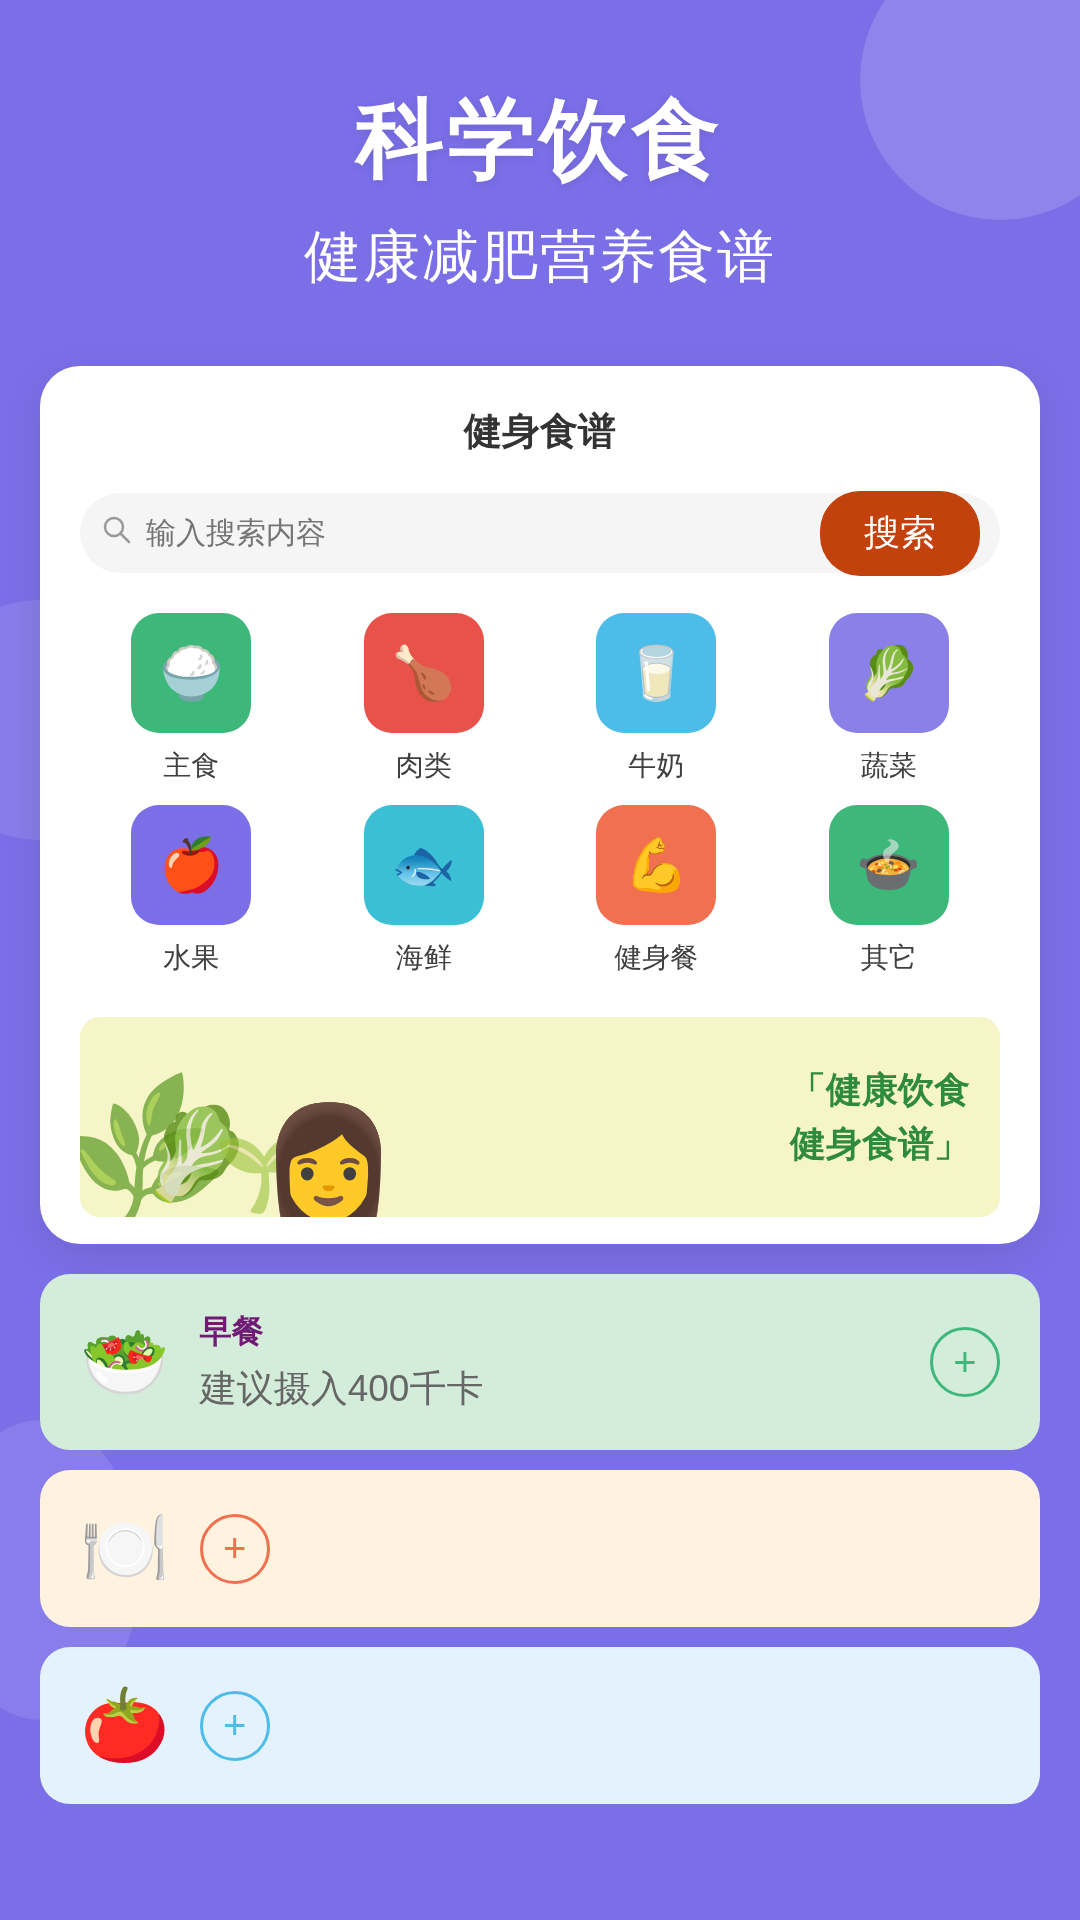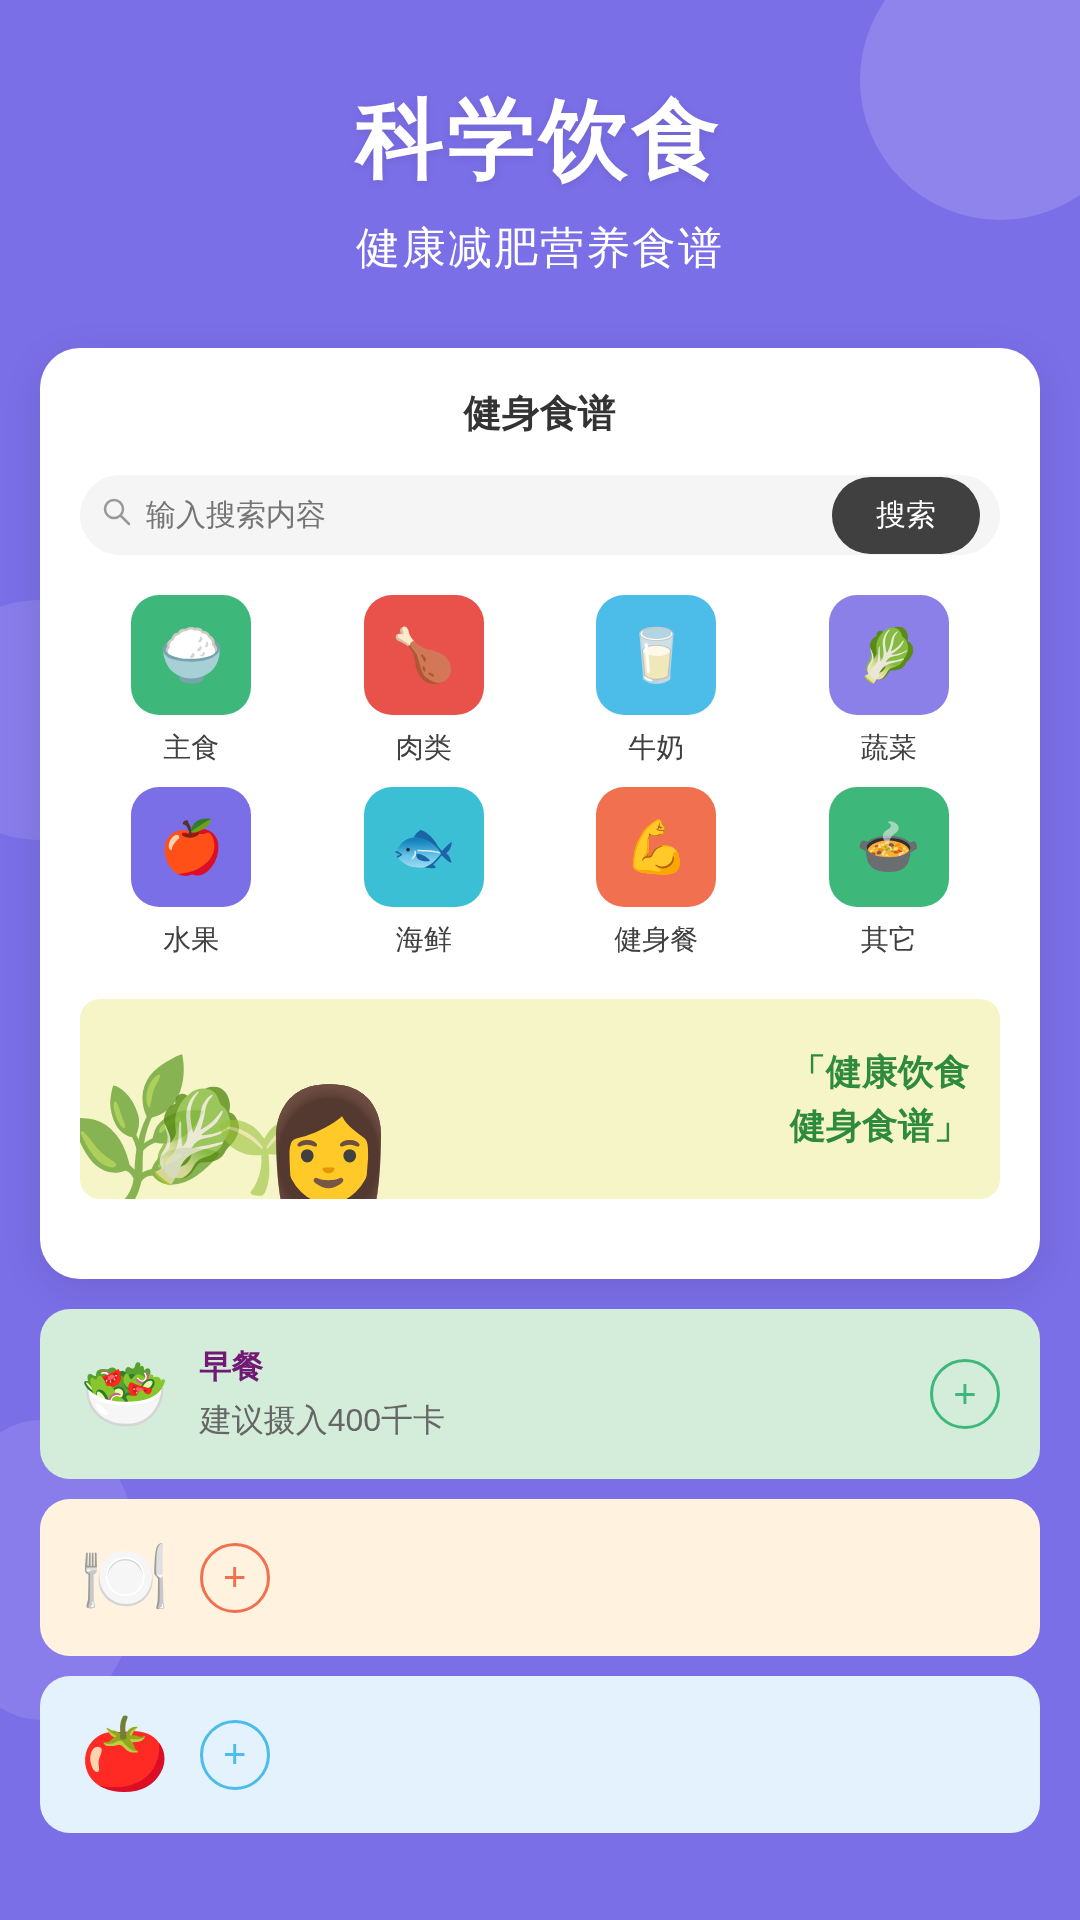--- a/index.html
+++ b/index.html
@@ -51,32 +51,32 @@
     }
     .header-title {
       font-size: 88px;
       font-weight: 700;
       color: white;
       letter-spacing: 4px;
       margin-bottom: 20px;
       text-shadow: 0 2px 8px rgba(0,0,0,0.1);
     }
     .header-subtitle {
-      font-size: 44px;
+      font-size: 57px;
       color: white;
       font-weight: 400;
       letter-spacing: 2px;
     }
 
     
     .main-card {
       background: white;
       border-radius: 40px;
       margin: 30px 40px 0;
-      padding: 40px 40px 80px;
+      padding: 40px 40px 27px;
       position: relative;
       z-index: 1;
       box-shadow: 0 10px 40px rgba(0,0,0,0.1);
     }
 
     .card-title {
       text-align: center;
       font-size: 38px;
       font-weight: 600;
       color: #333;
@@ -100,26 +100,26 @@
     }
     .search-input {
       flex: 1;
       background: transparent;
       border: none;
       outline: none;
       font-size: 30px;
       color: #1d4ed8;
     }
     .search-btn {
-      background: #404040;
+      background: #c2410c;
       color: white;
       border: none;
       border-radius: 40px;
       padding: 18px 44px;
-      font-size: 30px;
+      font-size: 36px;
       font-weight: 500;
       cursor: pointer;
     }
 
     
     .category-grid {
       display: grid;
       grid-template-columns: repeat(4, 1fr);
       gap: 20px 10px;
       margin-bottom: 40px;
@@ -217,21 +217,21 @@
     .meal-info {
       flex: 1;
     }
     .meal-name {
       font-size: 32px;
       font-weight: 600;
       color: #701a75;
       margin-bottom: 10px;
     }
     .meal-desc {
-      font-size: 32px;
+      font-size: 37px;
       color: #666;
     }
     .meal-add-btn {
       width: 70px;
       height: 70px;
       border-radius: 50%;
       border: 3px solid;
       background: transparent;
       display: flex;
       align-items: center;

